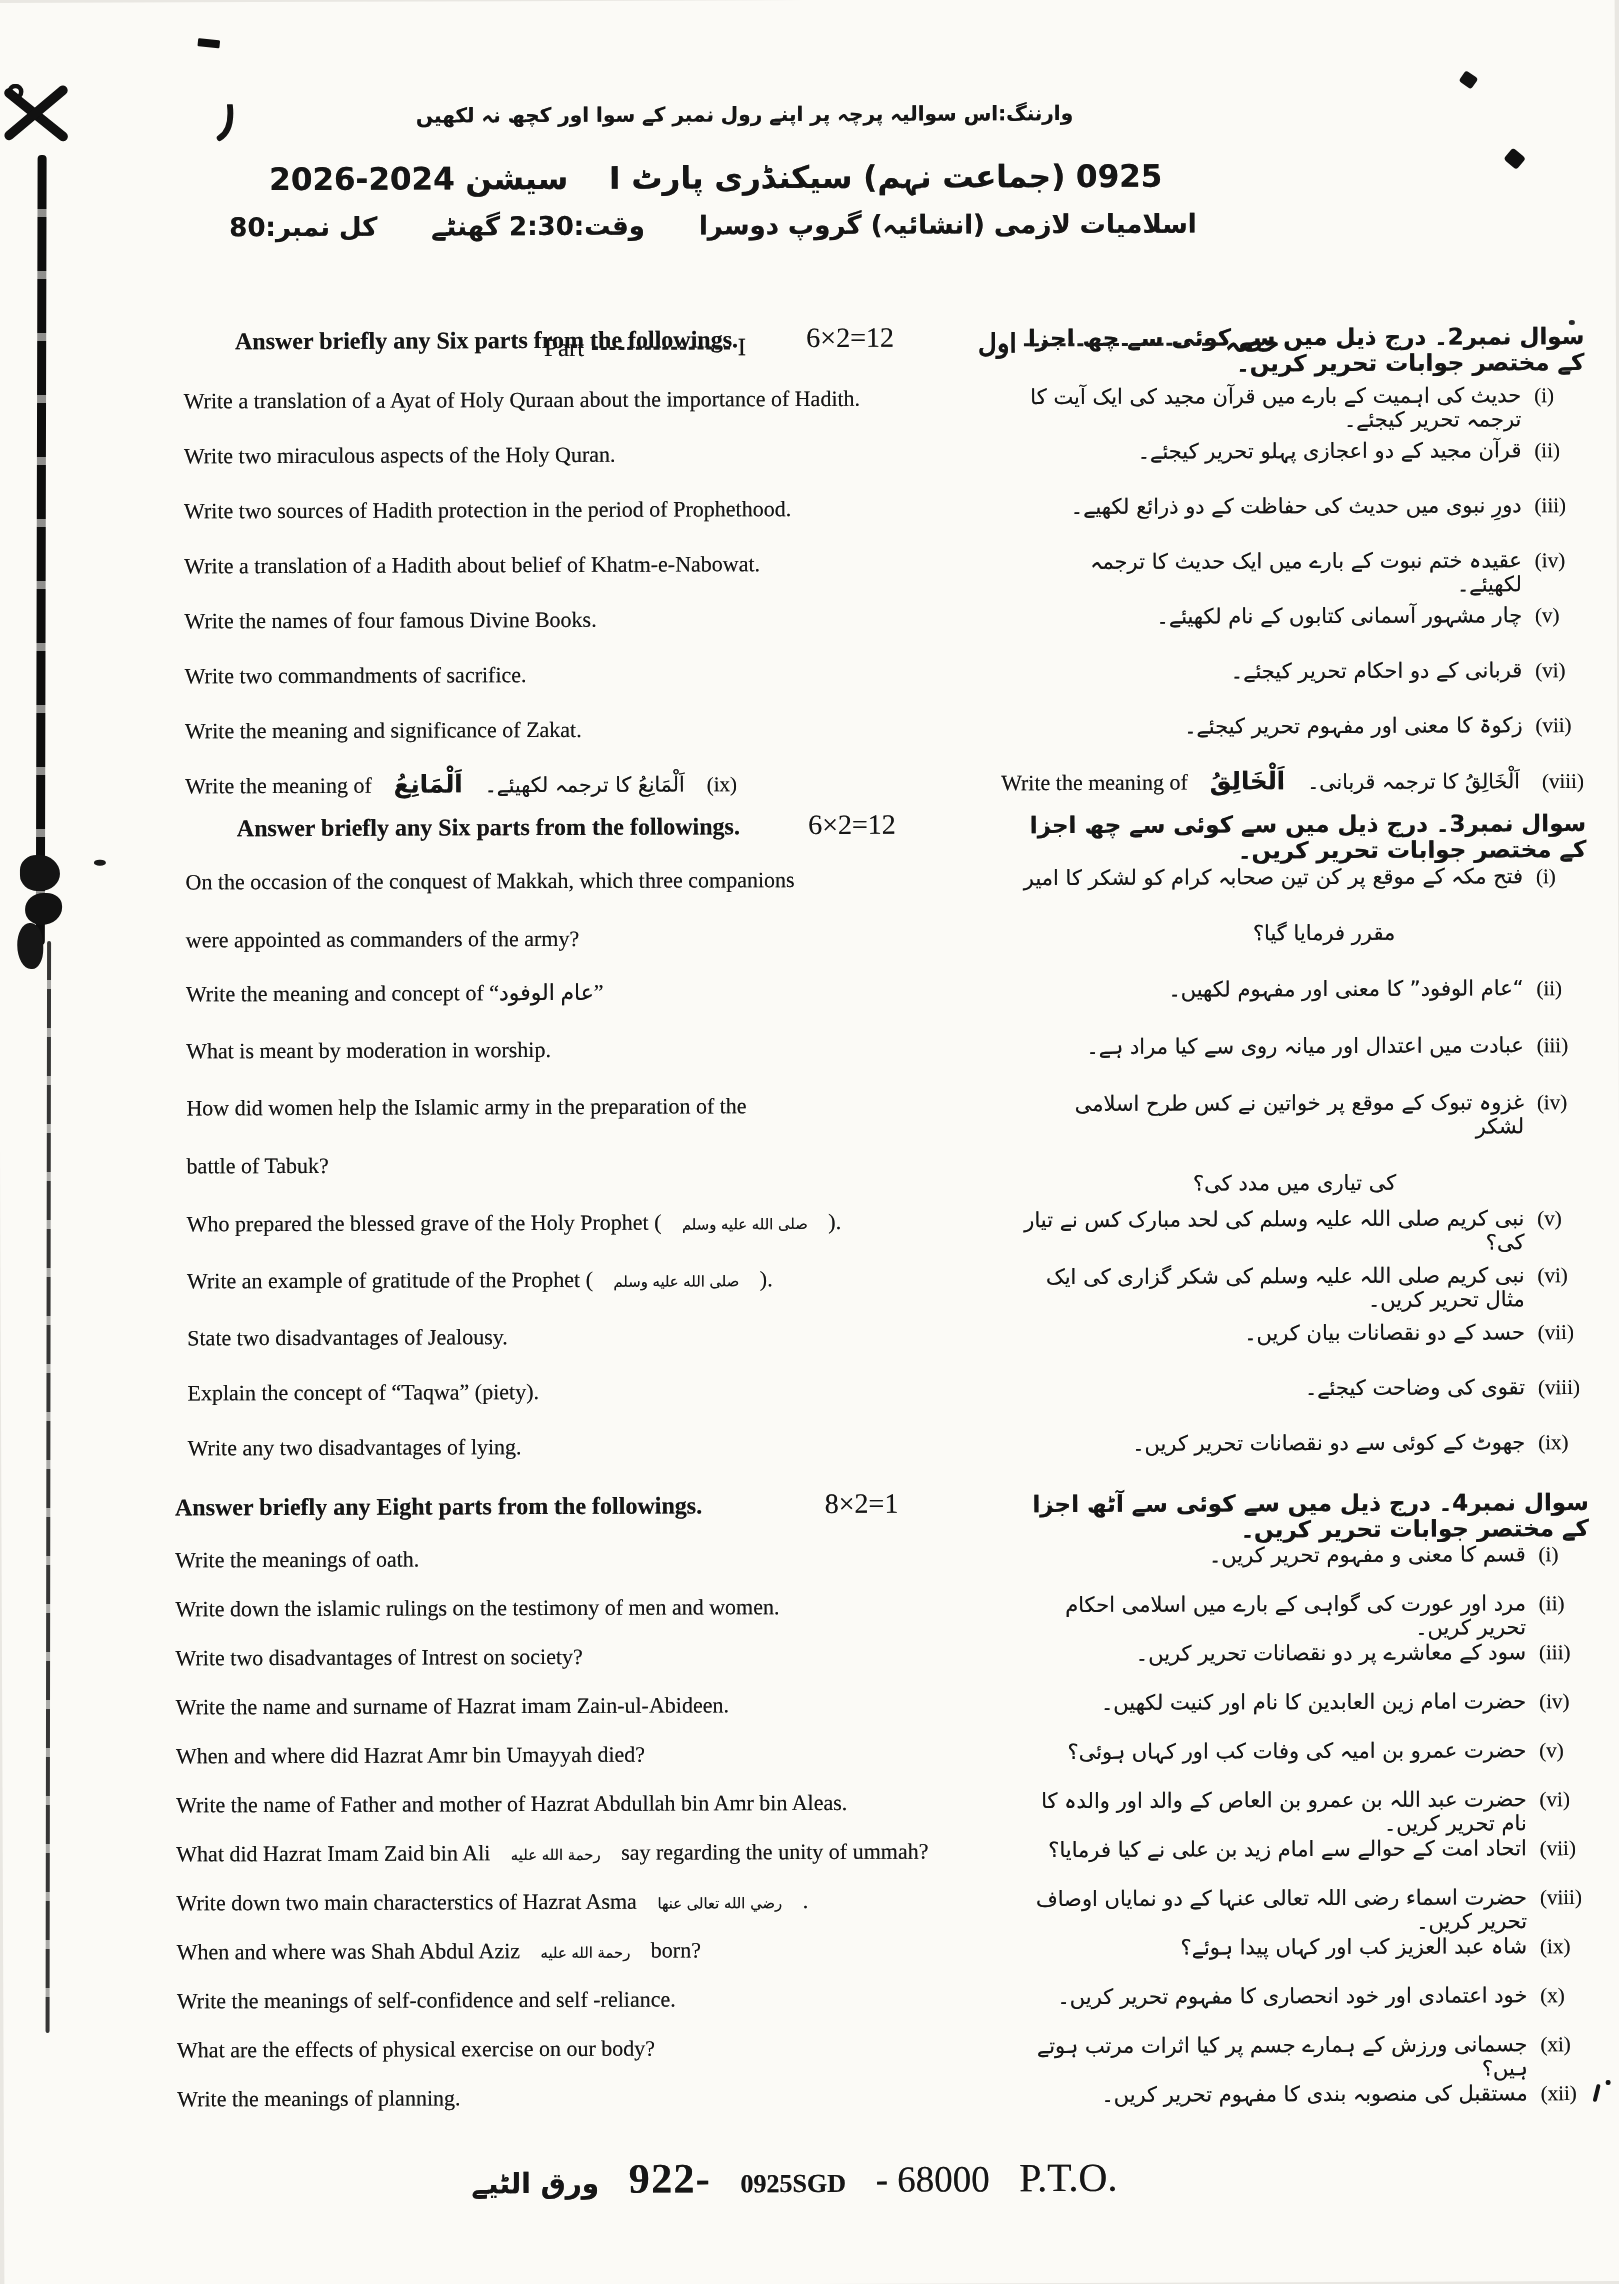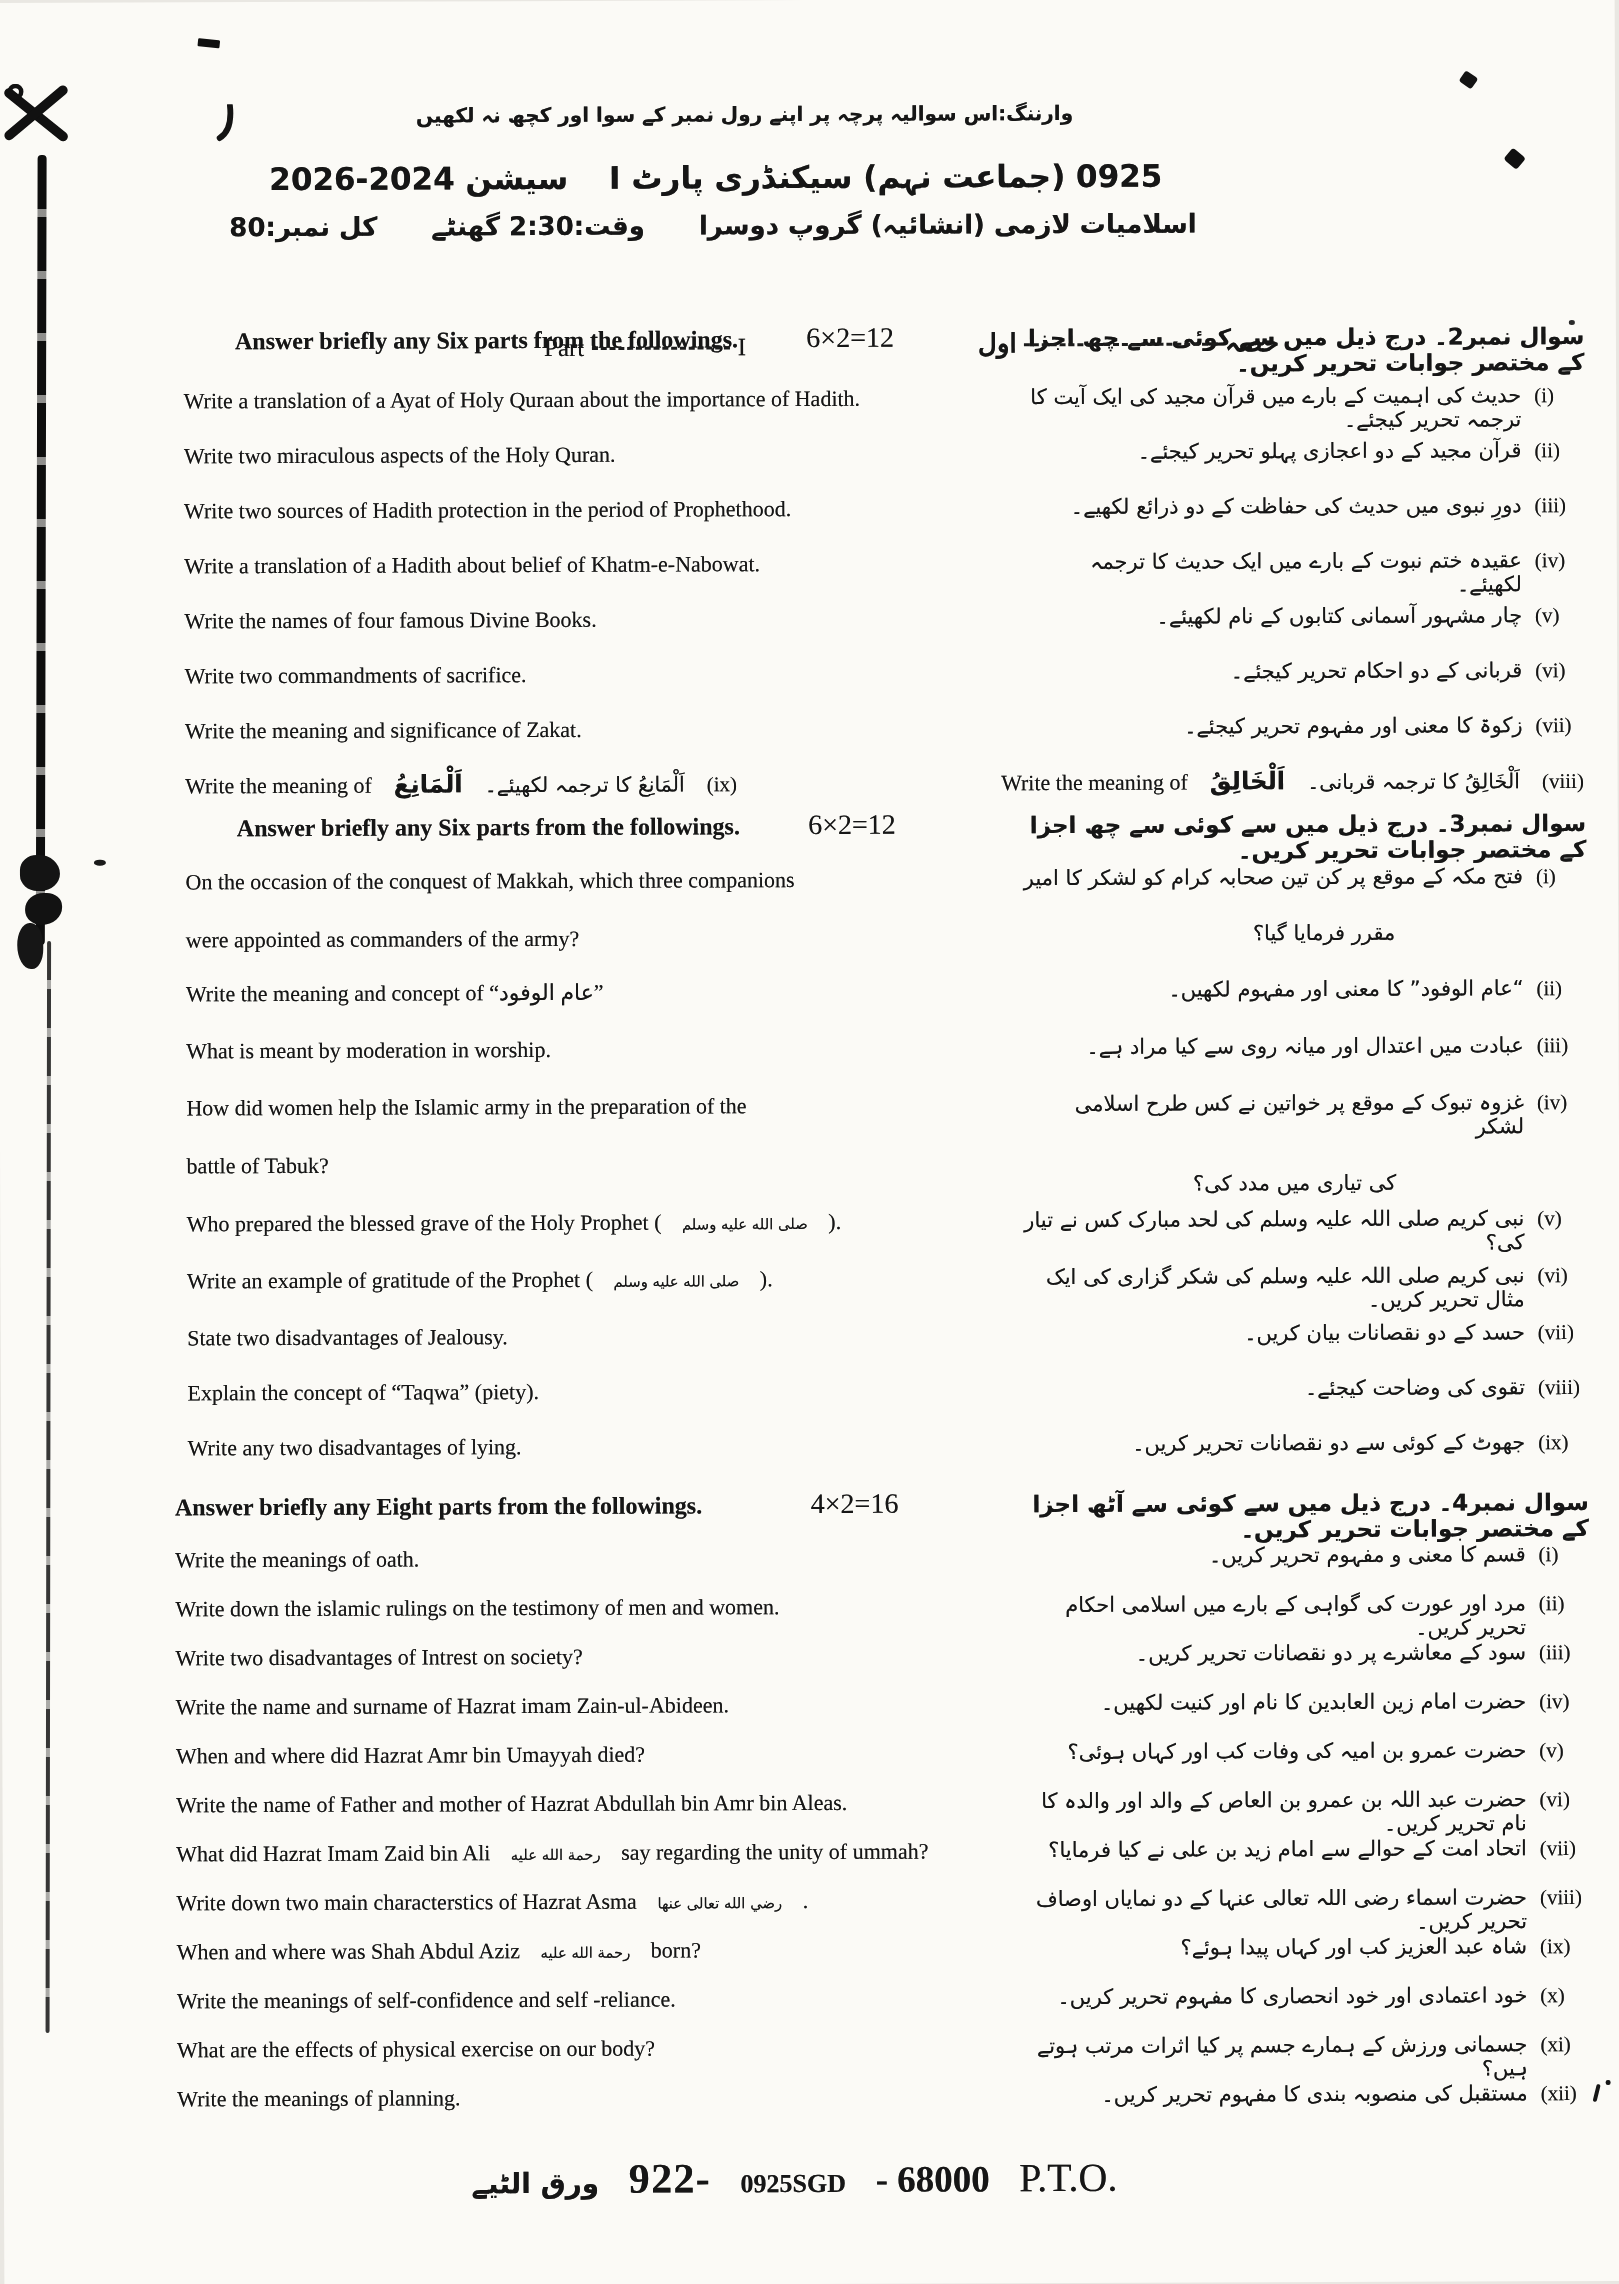--- a/index.html
+++ b/index.html
@@ -88,21 +88,21 @@
   .sp-term{font-family:"DejaVu Sans",sans-serif;font-size:24.4px;font-weight:bold;unicode-bidi:isolate;white-space:nowrap;}
   .sp-ur{font-size:20.6px;white-space:nowrap;}
   .sp-num{font-size:21px;white-space:nowrap;}
   .sp-right .sp-num{margin-left:auto;margin-right:6.4px;}
 
   
   .footer{margin-top:9px;width:1581px;display:flex;justify-content:center;align-items:baseline;gap:29.6px;}
   .f-turn{font-family:"DejaVu Sans",sans-serif;direction:rtl;font-size:28px;font-weight:bold;}
   .f-num{font-size:42px;font-weight:bold;letter-spacing:1.3px;margin-top:12px;}
   .f-code{font-size:26px;font-weight:bold;}
-  .f-dashnum{font-size:37px;font-weight:bold;}
+  .f-dashnum{font-size:37px;font-weight:normal;}
   .f-pto{font-size:40px;font-weight:normal;}
 </style>
 </head>
 <body>
 
 <div class="sheet">
 
   <div class="artifact a-dash"></div>
   <div class="artifact a-scissors">
     <svg width="72" height="59" viewBox="0 0 112 92">
@@ -284,21 +284,21 @@
     </div>
     <div class="item-row r86">
       <div class="cell-en en">Write any two disadvantages of lying.</div>
       <div class="cell-ur">جھوٹ کے کوئی سے دو نقصانات تحریر کریں۔</div>
       <div class="cell-num en">(ix)</div>
     </div>
 
     <div class="q-header q4h">
       <div class="hleft">
         <span class="htext en">Answer briefly any Eight parts from the followings.</span>
-        <span class="marks en">4×2=16</span>
+        <span class="marks en">8×2=1</span>
       </div>
       <div class="hur ur">سوال نمبر4۔ درج ذیل میں سے کوئی سے آٹھ اجزا کے مختصر جوابات تحریر کریں۔</div>
     </div>
 
     <div class="q4sec">
       <div class="item-row r76">
         <div class="cell-en en">Write the meanings of oath.</div>
         <div class="cell-ur">قسم کا معنی و مفہوم تحریر کریں۔</div>
         <div class="cell-num en">(i)</div>
       </div>

